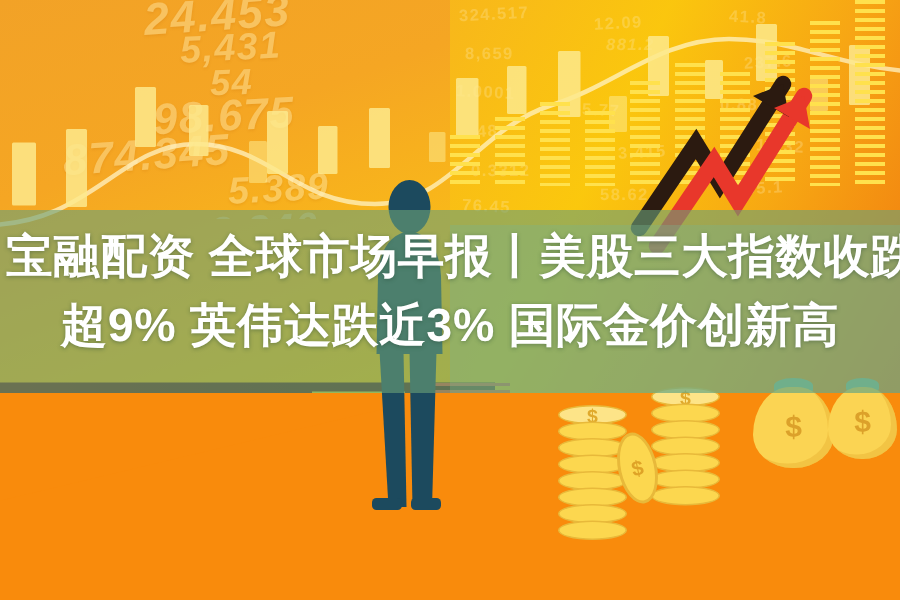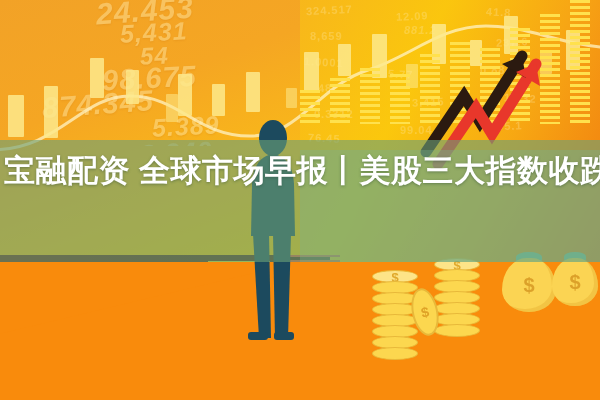--- a/index.html
+++ b/index.html
@@ -142,21 +142,21 @@
       <span style="left: 6px; top: 4px; transform: rotate(-3deg);">324.517</span>
       <span style="left: 10px; top: 30px; transform: rotate(0deg);">8,659</span>
       <span style="left: 4px; top: 56px; transform: rotate(3deg);">1.0001</span>
       <span style="left: 18px; top: 82px; transform: rotate(-3deg);">48</span>
       <span style="left: 14px; top: 108px; transform: rotate(0deg);">0.3312</span>
       <span style="left: 8px; top: 132px; transform: rotate(3deg);">76.45</span>
       <span style="left: 96px; top: 10px; transform: rotate(-3deg);">12.09</span>
       <span style="left: 104px; top: 24px; transform: rotate(0deg); font-style: italic;">881.2</span>
       <span style="left: 88px; top: 68px; transform: rotate(3deg);">5.77</span>
       <span style="left: 112px; top: 96px; transform: rotate(-3deg);">3.415</span>
-      <span style="left: 100px; top: 124px; transform: rotate(0deg);">99.04</span>
+      <span style="left: 100px; top: 124px; transform: rotate(0deg);">58.62</span>
       <span style="left: 186px; top: 6px; transform: rotate(3deg);">41.8</span>
       <span style="left: 196px; top: 36px; transform: rotate(-3deg);">237.6</span>
       <span style="left: 180px; top: 64px; transform: rotate(0deg);">0.884</span>
       <span style="left: 204px; top: 92px; transform: rotate(3deg);">18.32</span>
       <span style="left: 190px; top: 120px; transform: rotate(-3deg);">605.1</span>
     </div>
 
   <svg id="waveline" viewBox="0 0 600 180" preserveAspectRatio="none">
     <path d="M-10,150 C60,150 80,96 130,96 C180,96 196,136 250,136
              C300,136 318,86 368,70 C410,57 440,26 486,26
@@ -259,15 +259,16 @@
       <rect x="8" y="214" width="20" height="8" rx="3"></rect>
       <rect x="34" y="214" width="20" height="8" rx="3"></rect>
     </g>
   </svg>
 
   <div id="greenband"></div>
   <div id="greenband-r"></div>
 
   <div id="headline">
     <div id="line1">宝融配资 全球市场早报丨美股三大指数收跌 博通涨</div>
+    <div id="line2">超9% 英伟达跌近3% 国际金价创新高</div>
   </div>
 
 </div>
 
 </body></html>

